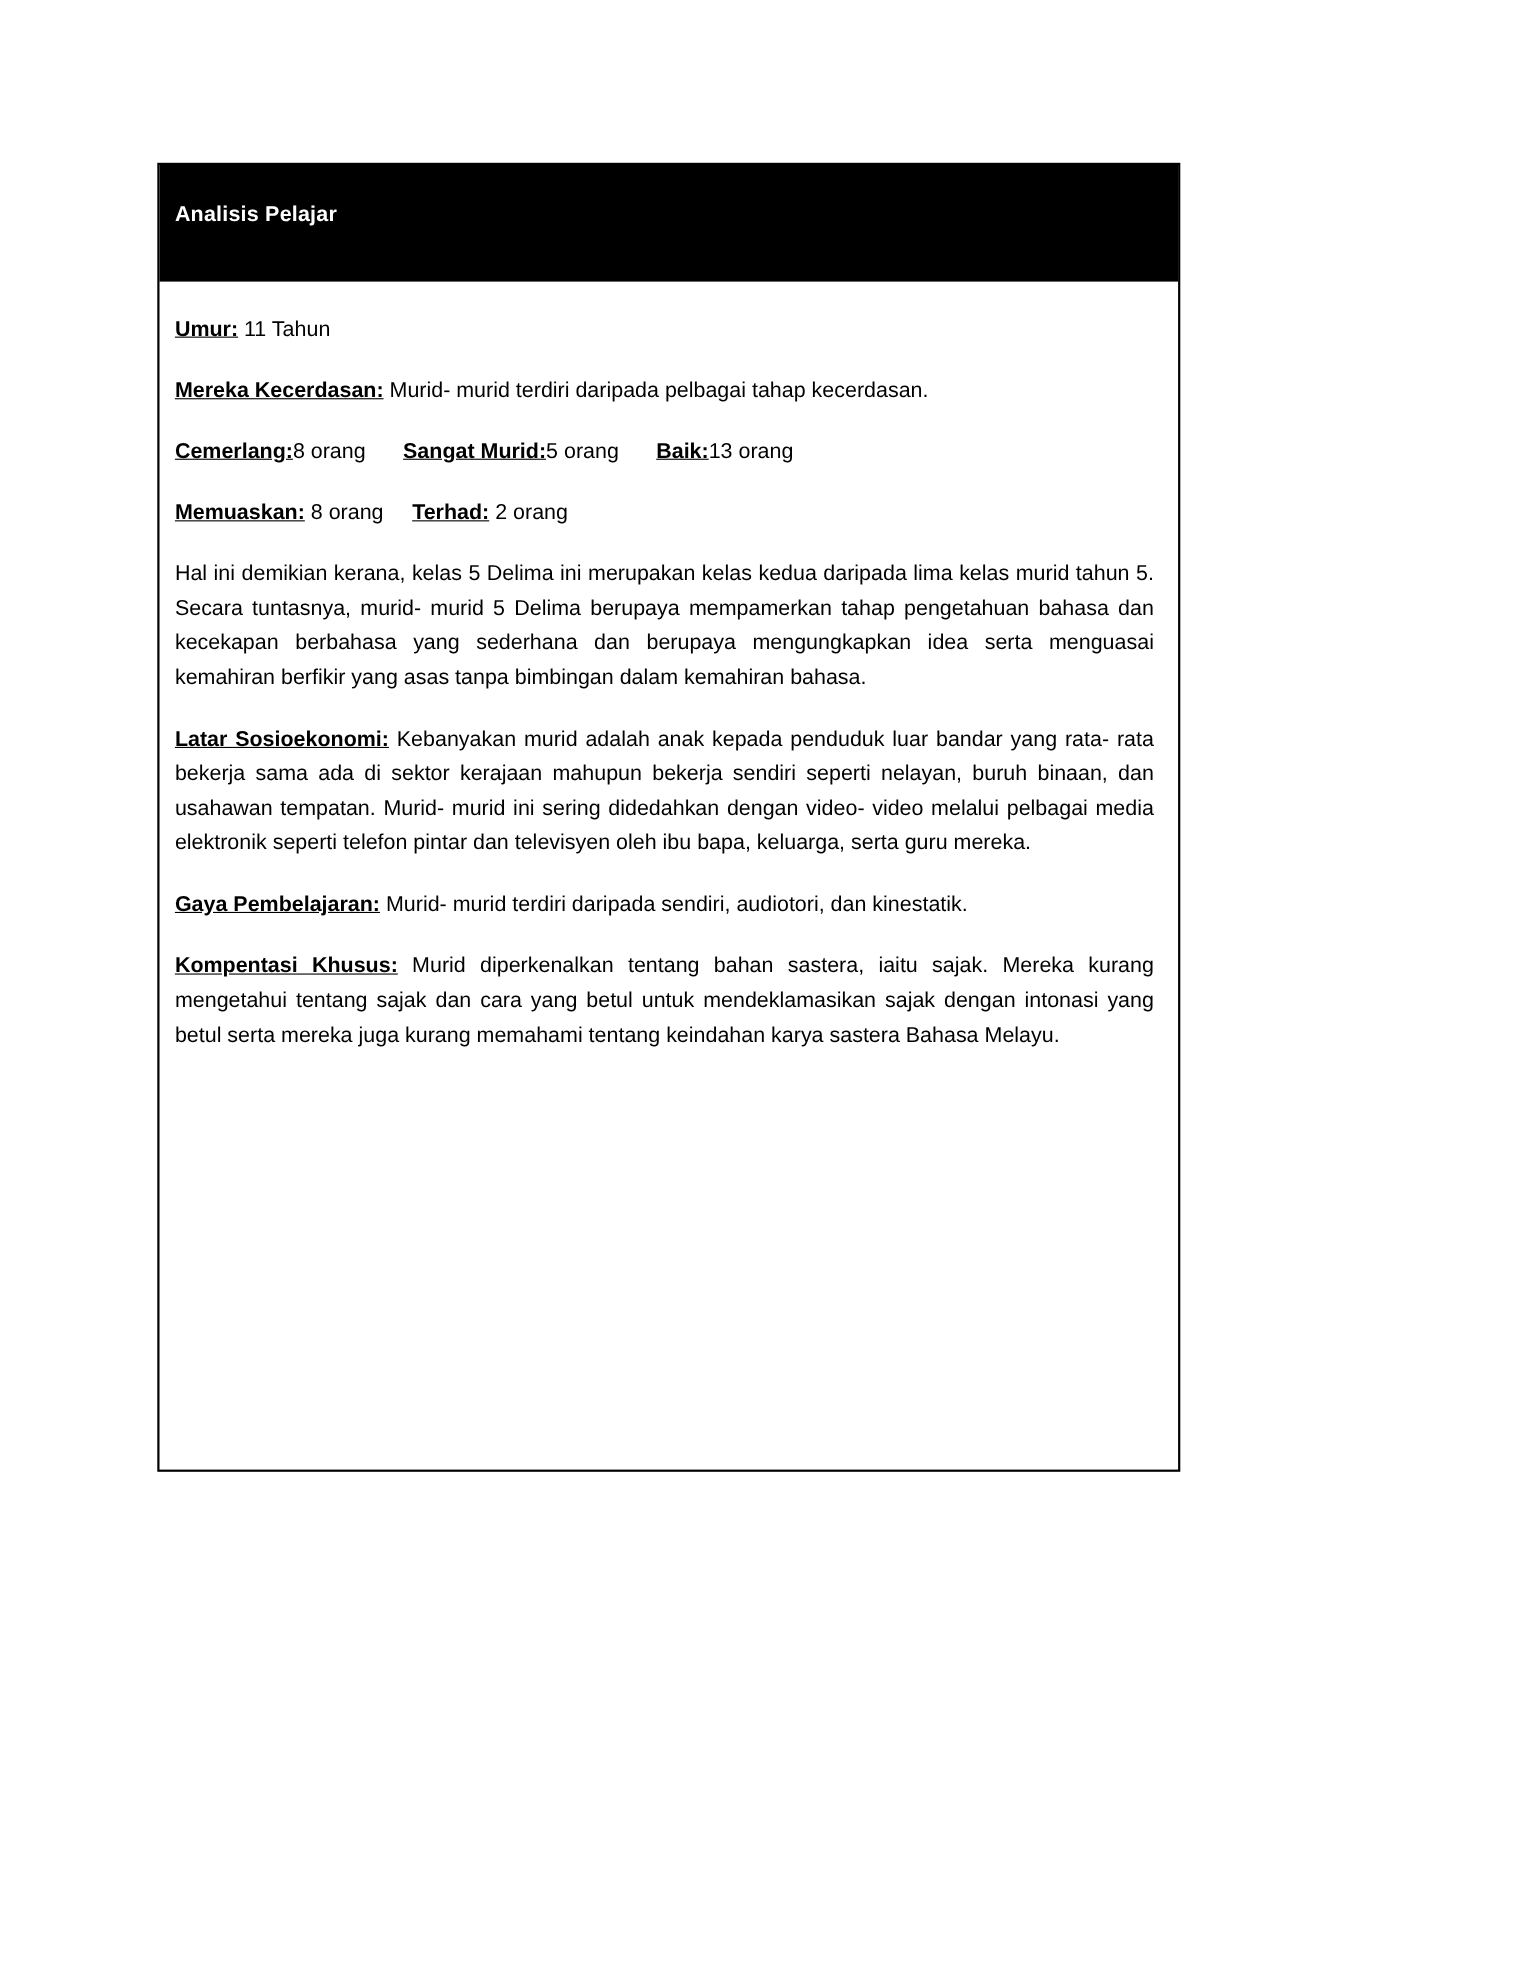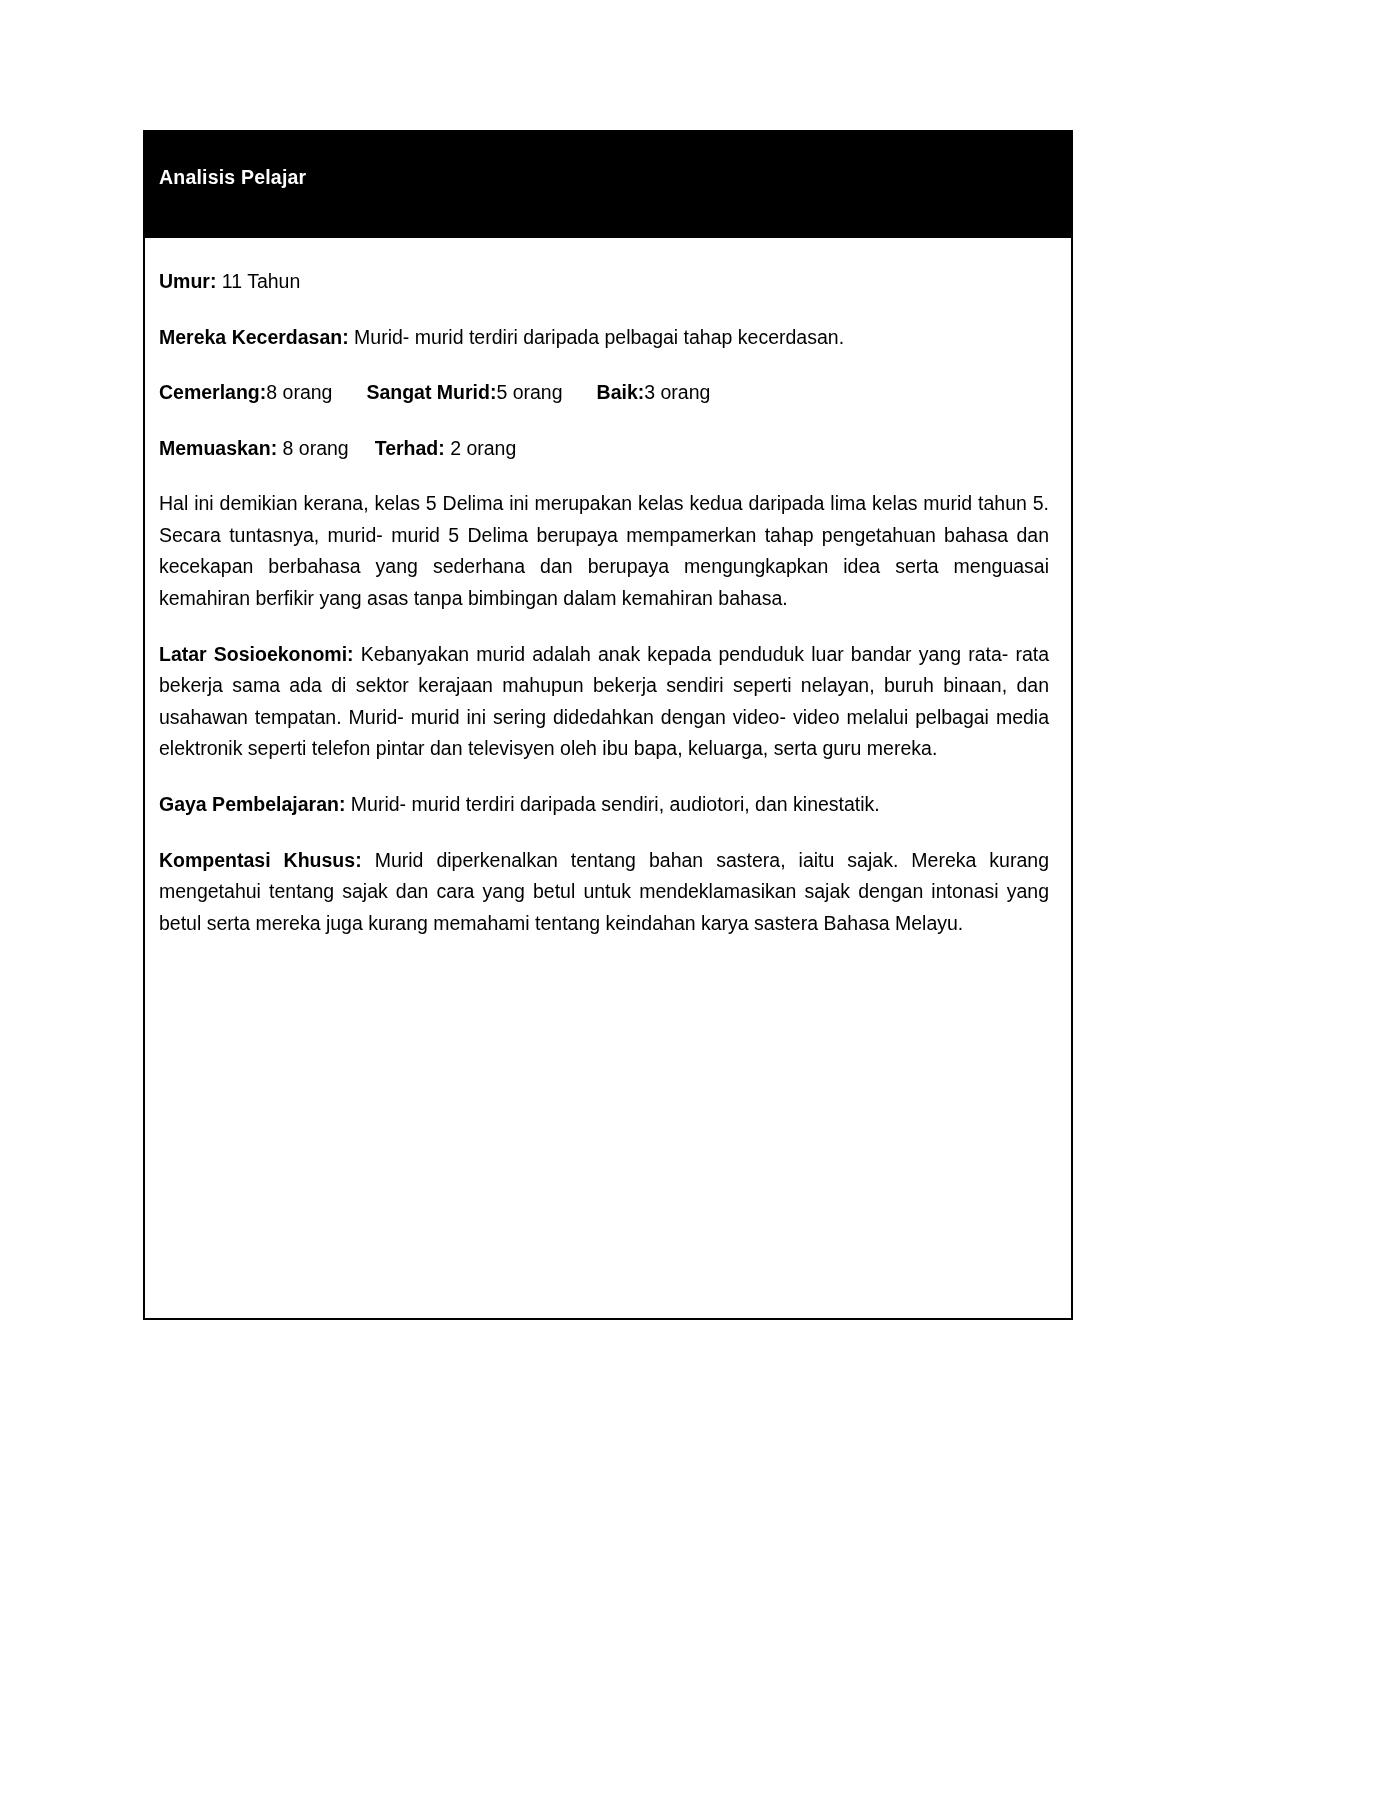--- a/index.html
+++ b/index.html
@@ -18,21 +18,21 @@
     position: absolute;
     left: 0;
     top: 0;
     width: 1391px;
     height: 1800px;
     background: #ffffff;
   }
   .doc-table {
     position: absolute;
     left: 143px;
-    top: 130px;
+    top: 148px;
     width: 930px;
     border: 2px solid #000000;
     box-sizing: border-box;
     background: #ffffff;
   }
   .header-row {
     background: #000000;
     color: #ffffff;
     height: 106px;
     box-sizing: border-box;
@@ -54,20 +54,21 @@
     line-height: 1.62;
     margin: 0 0 24px 0;
     text-align: justify;
   }
   p.para.last {
     margin-bottom: 0;
     margin-top: 12px;
   }
   .b {
     font-weight: bold;
+    text-decoration: underline;
   }
   .spacer-wide {
     display: inline-block;
     width: 34px;
   }
   .spacer-mid {
     display: inline-block;
     width: 26px;
   }
   .tail-space {
@@ -89,21 +90,21 @@
 
       <p class="para">
         <span class="b">Umur:</span><span> 11 Tahun</span>
       </p>
 
       <p class="para">
         <span class="b">Mereka Kecerdasan:</span><span> Murid- murid terdiri daripada pelbagai tahap kecerdasan.</span>
       </p>
 
       <p class="para">
-        <span class="b">Cemerlang:</span><span>8 orang</span><span class="spacer-wide"></span><span class="b">Sangat Murid:</span><span>5 orang</span><span class="spacer-wide"></span><span class="b">Baik:</span><span>3 orang</span>
+        <span class="b">Cemerlang:</span><span>8 orang</span><span class="spacer-wide"></span><span class="b">Sangat Murid:</span><span>5 orang</span><span class="spacer-wide"></span><span class="b">Baik:</span><span>13 orang</span>
       </p>
 
       <p class="para">
         <span class="b">Memuaskan:</span><span> 8 orang</span><span class="spacer-mid"></span><span class="b">Terhad:</span><span> 2 orang</span>
       </p>
 
       <p class="para">Hal ini demikian kerana, kelas 5 Delima ini merupakan kelas kedua daripada lima kelas murid tahun 5.   Secara tuntasnya, murid- murid 5 Delima berupaya mempamerkan tahap pengetahuan bahasa dan kecekapan berbahasa yang sederhana dan berupaya mengungkapkan idea serta menguasai kemahiran berfikir yang asas tanpa bimbingan dalam kemahiran bahasa.</p>
 
       <p class="para">
         <span class="b">Latar Sosioekonomi:</span><span> Kebanyakan murid adalah anak kepada penduduk luar bandar yang rata- rata bekerja sama ada di sektor kerajaan mahupun bekerja sendiri seperti nelayan, buruh binaan, dan usahawan tempatan.  Murid- murid ini sering didedahkan dengan video- video melalui pelbagai media elektronik seperti telefon pintar dan televisyen oleh ibu bapa, keluarga, serta guru mereka.</span>

